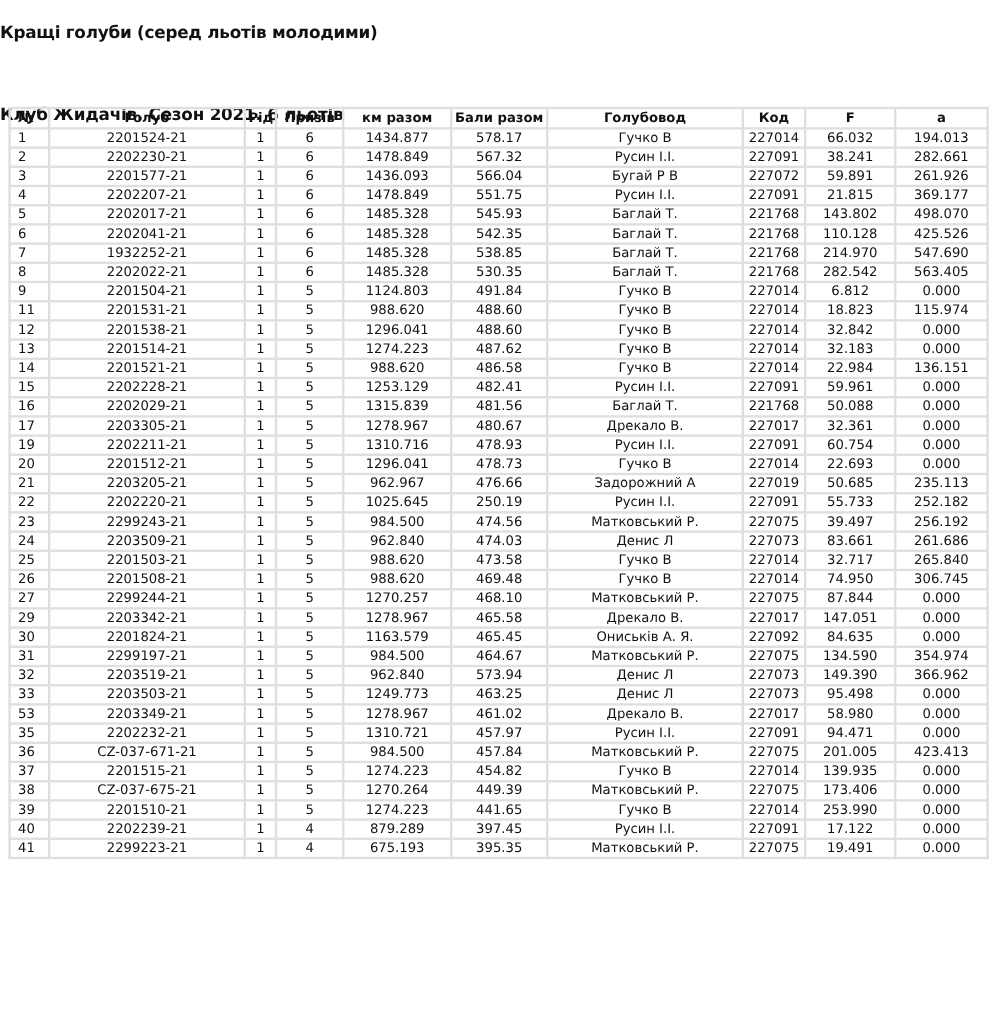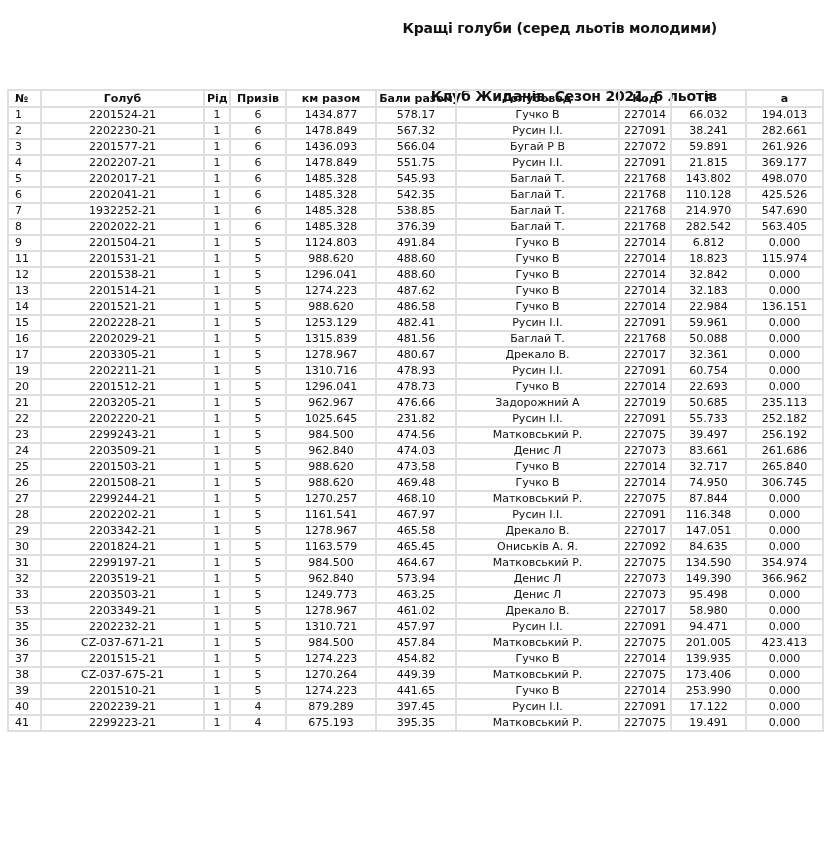--- a/index.html
+++ b/index.html
@@ -12,21 +12,21 @@
     height: 857px;
     overflow: hidden;
     font-family: "DejaVu Sans", "Liberation Sans", sans-serif;
     color: #111111;
     position: relative;
   }
   .title {
     position: absolute;
     left: 0;
     width: 717px;
-    text-align: right;
+    text-align: left;
     font-weight: bold;
     font-size: 14px;
     letter-spacing: -0.2px;
     color: #111;
   }
   .title.main { top: 20px; }
   .title.sub { top: 56px; margin-top: 32px; }
 
   table.results {
     position: absolute;
@@ -172,21 +172,21 @@
         <td>221768</td>
         <td>214.970</td>
         <td>547.690</td>
       </tr>
       <tr>
         <td class="num">8</td>
         <td>2202022-21</td>
         <td>1</td>
         <td>6</td>
         <td>1485.328</td>
-        <td>376.39</td>
+        <td>530.35</td>
         <td>Баглай Т.</td>
         <td>221768</td>
         <td>282.542</td>
         <td>563.405</td>
       </tr>
       <tr>
         <td class="num">9</td>
         <td>2201504-21</td>
         <td>1</td>
         <td>5</td>
@@ -316,21 +316,21 @@
         <td>227019</td>
         <td>50.685</td>
         <td>235.113</td>
       </tr>
       <tr>
         <td class="num">22</td>
         <td>2202220-21</td>
         <td>1</td>
         <td>5</td>
         <td>1025.645</td>
-        <td>231.82</td>
+        <td>250.19</td>
         <td>Русин І.І.</td>
         <td>227091</td>
         <td>55.733</td>
         <td>252.182</td>
       </tr>
       <tr>
         <td class="num">23</td>
         <td>2299243-21</td>
         <td>1</td>
         <td>5</td>
@@ -383,32 +383,20 @@
         <td>1</td>
         <td>5</td>
         <td>1270.257</td>
         <td>468.10</td>
         <td>Матковський Р.</td>
         <td>227075</td>
         <td>87.844</td>
         <td>0.000</td>
       </tr>
       <tr>
-        <td class="num">28</td>
-        <td>2202202-21</td>
-        <td>1</td>
-        <td>5</td>
-        <td>1161.541</td>
-        <td>467.97</td>
-        <td>Русин І.І.</td>
-        <td>227091</td>
-        <td>116.348</td>
-        <td>0.000</td>
-      </tr>
-      <tr>
         <td class="num">29</td>
         <td>2203342-21</td>
         <td>1</td>
         <td>5</td>
         <td>1278.967</td>
         <td>465.58</td>
         <td>Дрекало В.</td>
         <td>227017</td>
         <td>147.051</td>
         <td>0.000</td>

